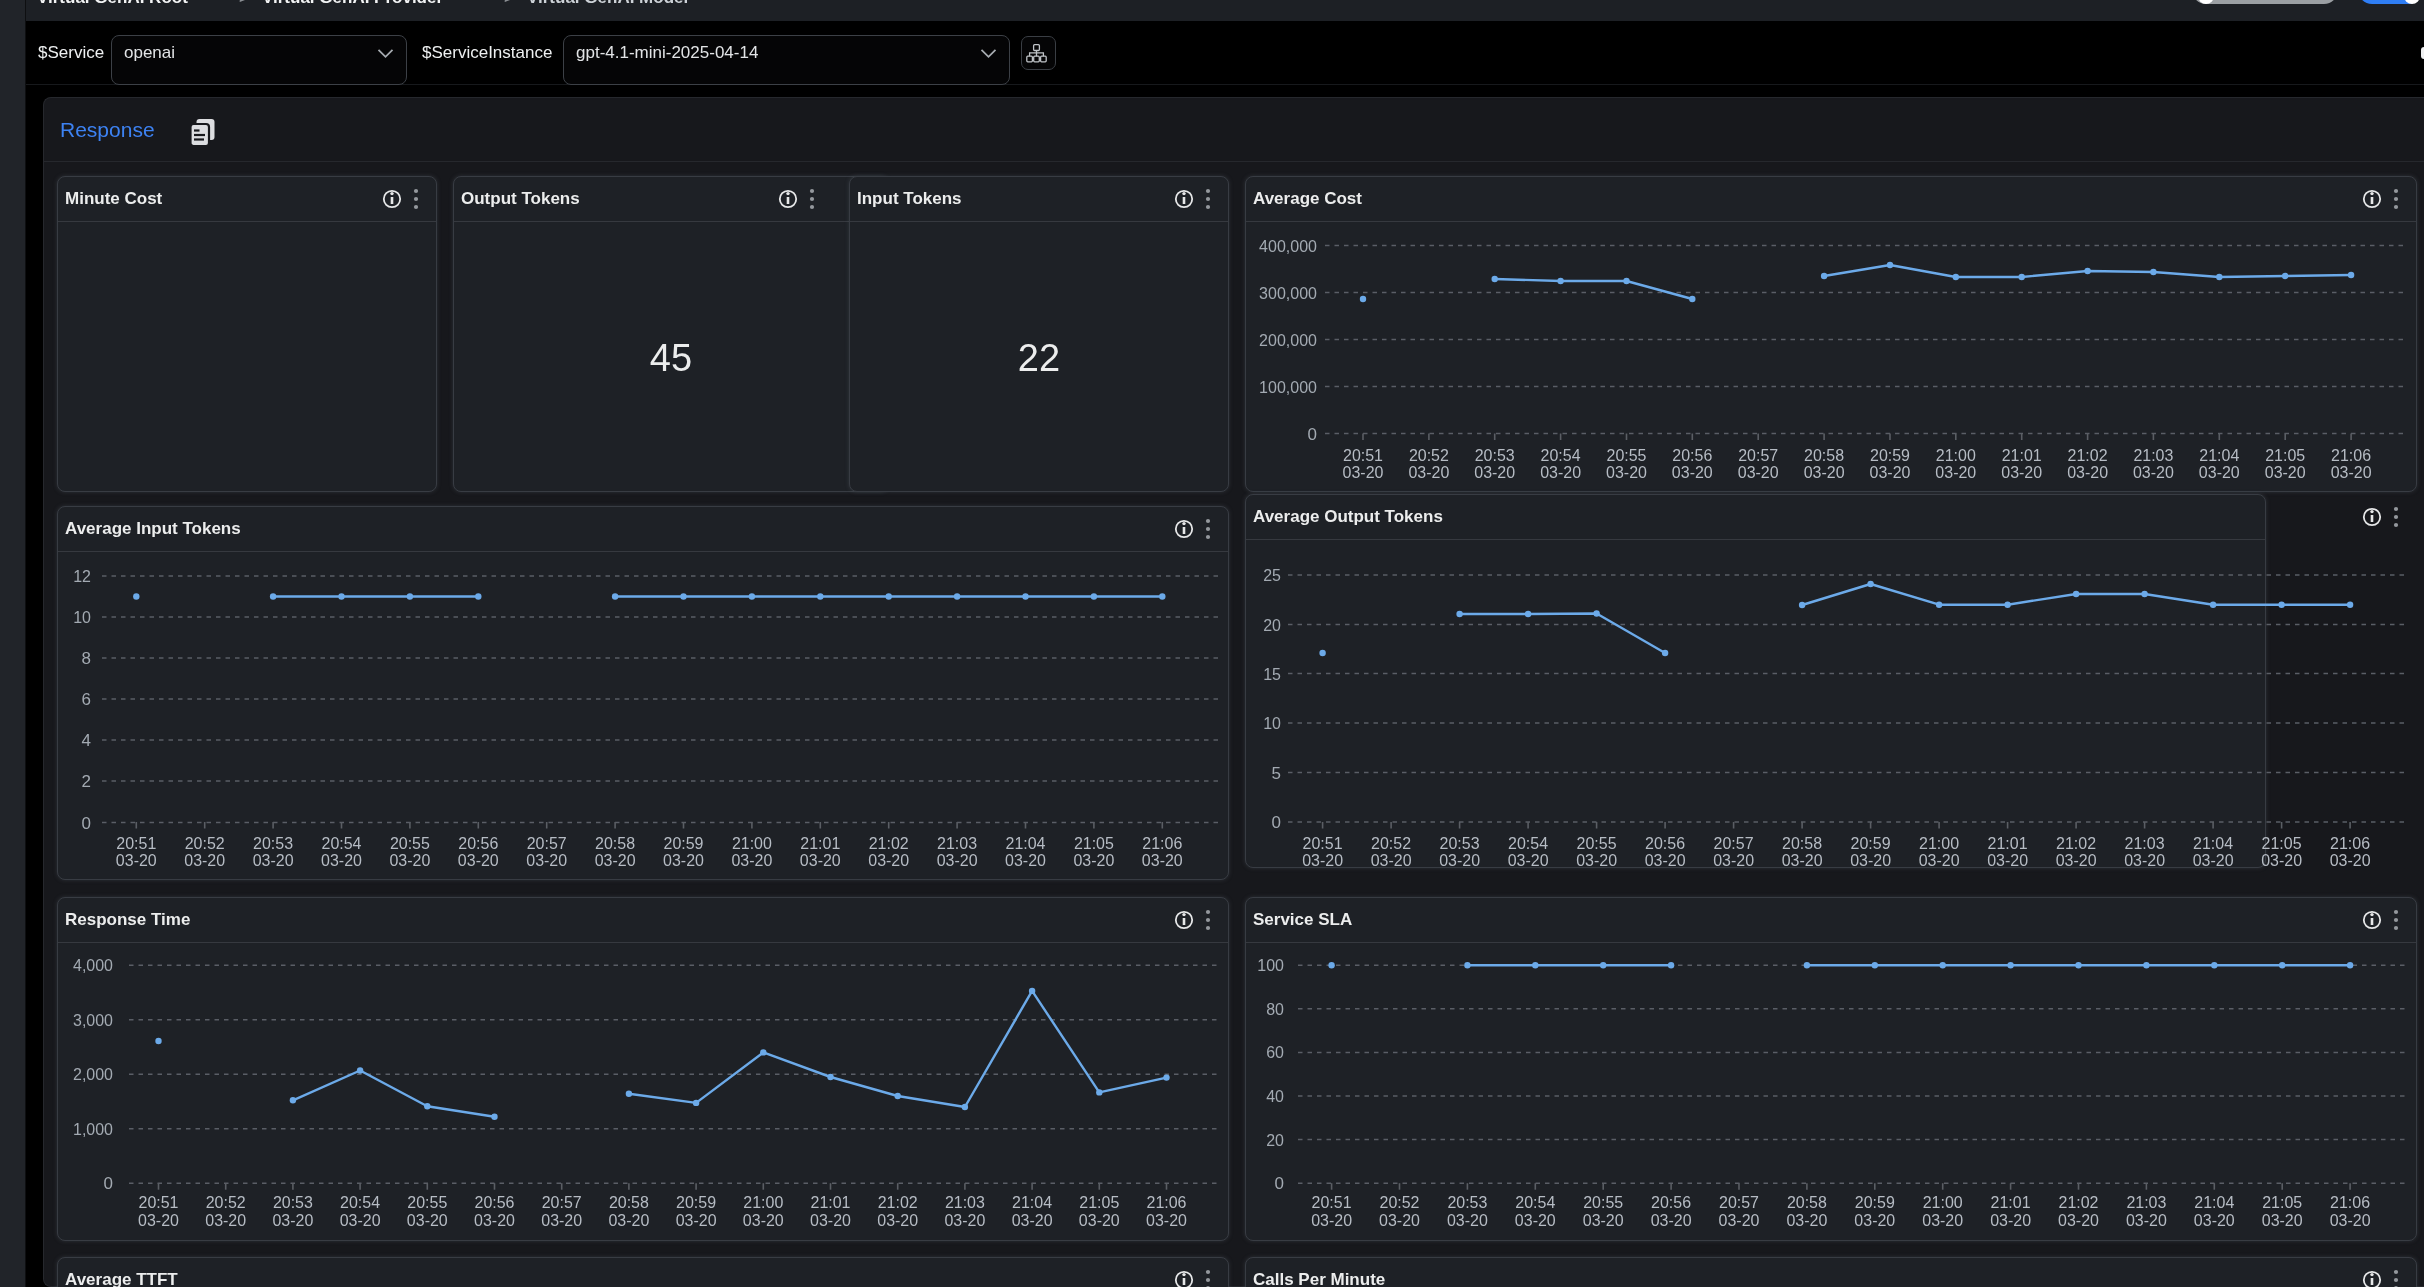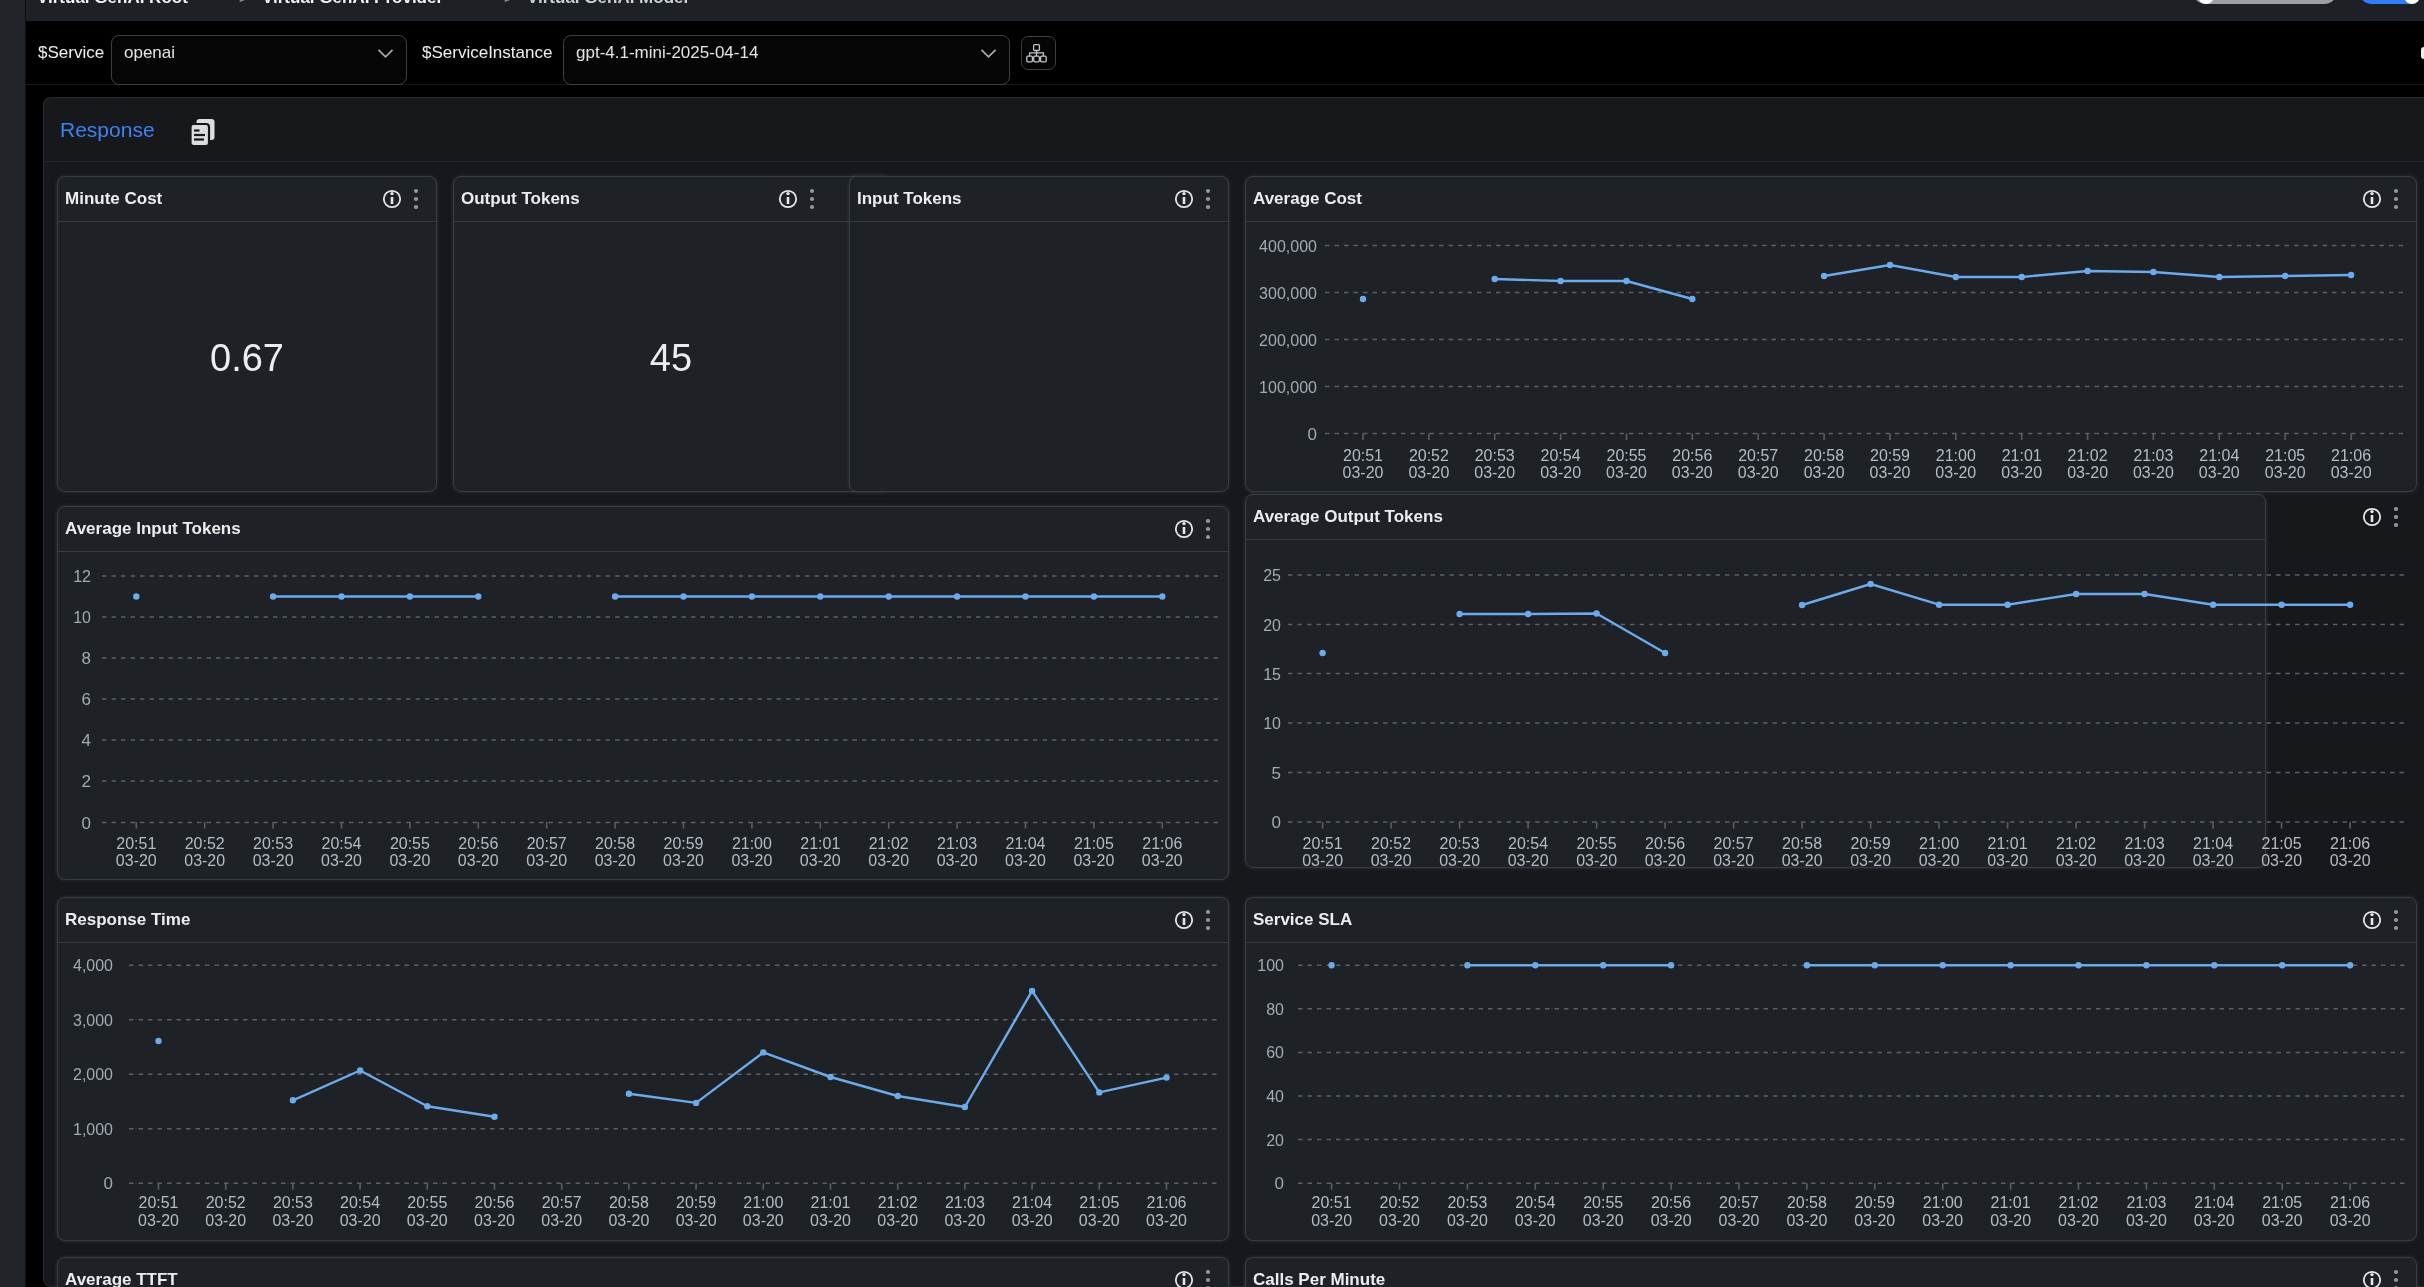--- a/index.html
+++ b/index.html
@@ -69,21 +69,20 @@
     <div class="ptitle">Minute Cost</div>
     <div class="pdiv"></div>
     <svg class="picons" width="380" height="44" viewBox="0 0 380 44">
       <circle cx="334" cy="22" r="8.2" fill="none" stroke="#e6e7e8" stroke-width="1.8"></circle>
       <rect x="332.7" y="20" width="2.6" height="7" fill="#e6e7e8"></rect>
       <circle cx="334" cy="16.6" r="1.7" fill="#e6e7e8"></circle>
       <circle cx="358" cy="14" r="2.1" fill="#94989d"></circle>
       <circle cx="358" cy="22" r="2.1" fill="#94989d"></circle>
       <circle cx="358" cy="30" r="2.1" fill="#94989d"></circle>
     </svg>
-    <div class="bignum">0.67</div>
   </div>
 <div class="panel" style="left:453px;top:176px;width:436px;height:316px">
     <div class="ptitle">Output Tokens</div>
     <div class="pdiv"></div>
     <svg class="picons" width="380" height="44" viewBox="0 0 380 44">
       <circle cx="334" cy="22" r="8.2" fill="none" stroke="#e6e7e8" stroke-width="1.8"></circle>
       <rect x="332.7" y="20" width="2.6" height="7" fill="#e6e7e8"></rect>
       <circle cx="334" cy="16.6" r="1.7" fill="#e6e7e8"></circle>
       <circle cx="358" cy="14" r="2.1" fill="#94989d"></circle>
       <circle cx="358" cy="22" r="2.1" fill="#94989d"></circle>
@@ -95,20 +94,21 @@
     <div class="ptitle">Input Tokens</div>
     <div class="pdiv"></div>
     <svg class="picons" width="380" height="44" viewBox="0 0 380 44">
       <circle cx="334" cy="22" r="8.2" fill="none" stroke="#e6e7e8" stroke-width="1.8"></circle>
       <rect x="332.7" y="20" width="2.6" height="7" fill="#e6e7e8"></rect>
       <circle cx="334" cy="16.6" r="1.7" fill="#e6e7e8"></circle>
       <circle cx="358" cy="14" r="2.1" fill="#94989d"></circle>
       <circle cx="358" cy="22" r="2.1" fill="#94989d"></circle>
       <circle cx="358" cy="30" r="2.1" fill="#94989d"></circle>
     </svg>
+    <div class="bignum">22</div>
   </div>
 <div class="panel" style="left:1245px;top:176px;width:1172px;height:316px">
     <div class="ptitle">Average Cost</div>
     <div class="pdiv"></div>
     <svg class="picons" width="1172" height="44" viewBox="0 0 1172 44">
       <circle cx="1126" cy="22" r="8.2" fill="none" stroke="#e6e7e8" stroke-width="1.8"></circle>
       <rect x="1124.7" y="20" width="2.6" height="7" fill="#e6e7e8"></rect>
       <circle cx="1126" cy="16.6" r="1.7" fill="#e6e7e8"></circle>
       <circle cx="1150" cy="14" r="2.1" fill="#94989d"></circle>
       <circle cx="1150" cy="22" r="2.1" fill="#94989d"></circle>

